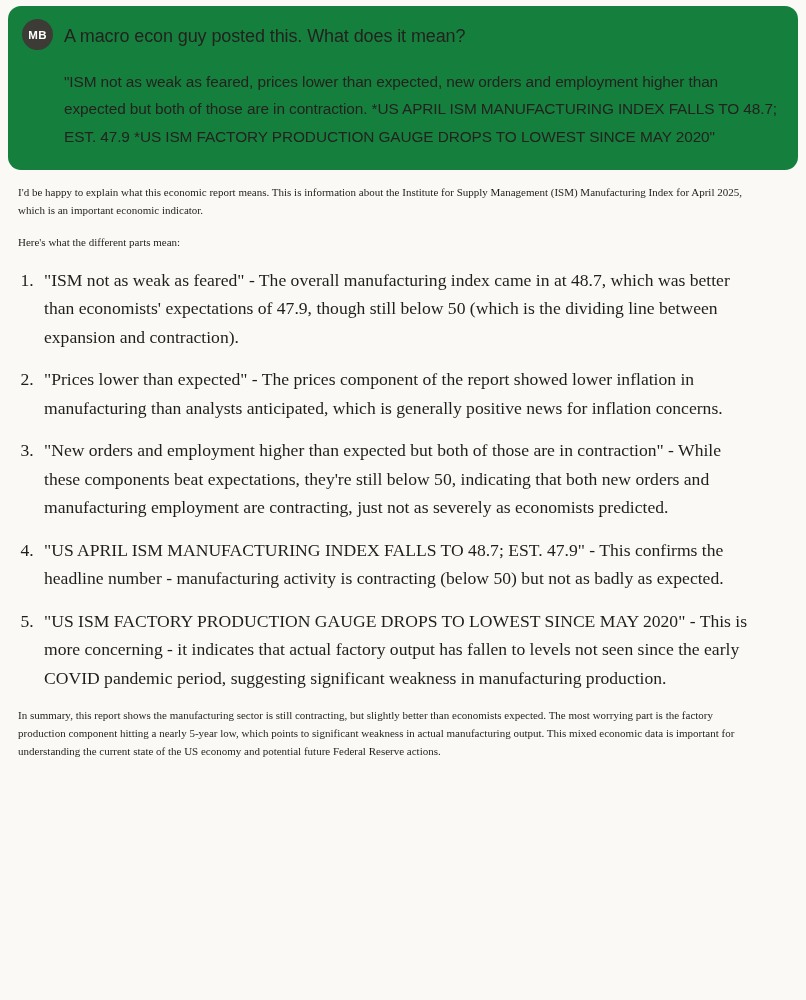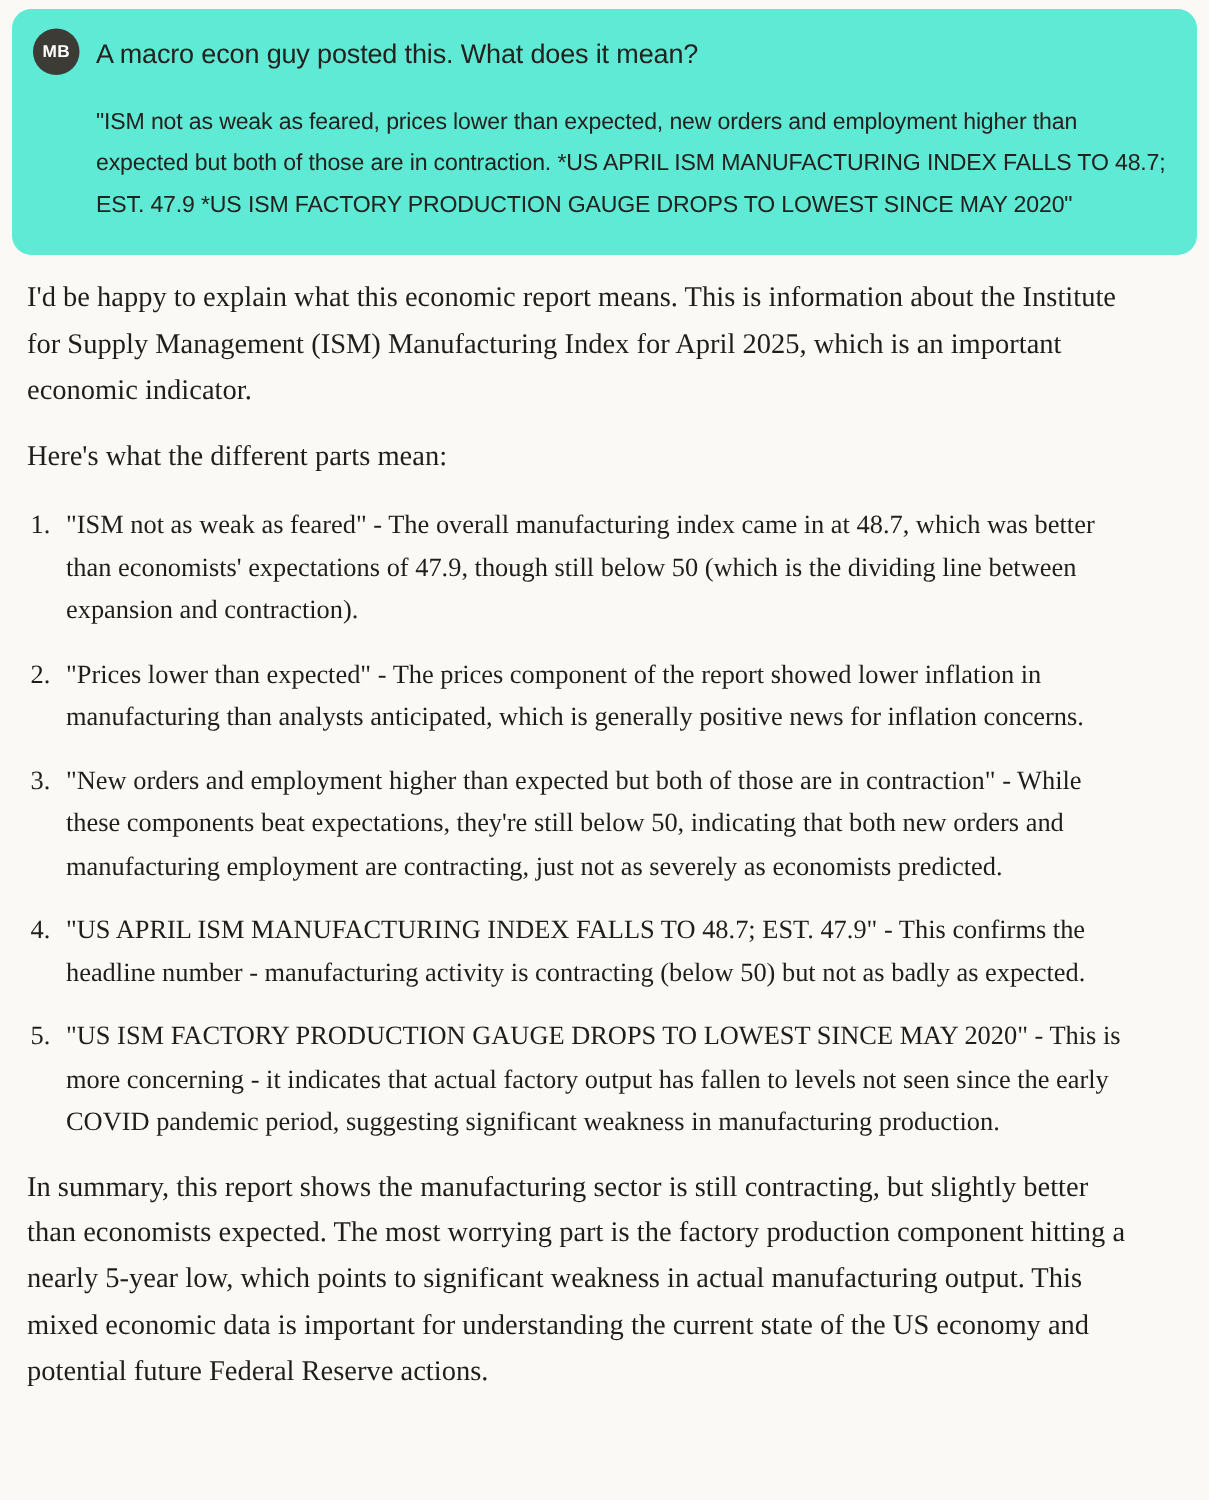--- a/index.html
+++ b/index.html
@@ -19,21 +19,21 @@
     width: 806px;
     box-sizing: border-box;
   }
 
   
   .user-turn {
     padding: 6px 8px 0 8px;
     box-sizing: border-box;
   }
   .user-bubble {
-    background: #5eead4;
+    background: #15803d;
     border-radius: 13px;
     padding: 14px 18px 20px 14px;
     box-sizing: border-box;
   }
   .user-head {
     display: flex;
     align-items: flex-start;
     gap: 11px;
   }
   .avatar {
@@ -72,21 +72,21 @@
     margin: 17px 0 0 42px;
   }
 
   
   .assistant-turn {
     padding: 14px 46px 22px 18px;
     box-sizing: border-box;
   }
   .assistant-turn p {
     margin: 0 0 15px 0;
-    font-size: 19px;
+    font-size: 11px;
     line-height: 1.62;
     color: #1f1e1c;
   }
   .assistant-turn p.tight {
     margin-bottom: 14px;
   }
   ol.points {
     margin: 0 0 15px 0;
     padding: 0 0 0 20px;
     list-style-position: outside;

